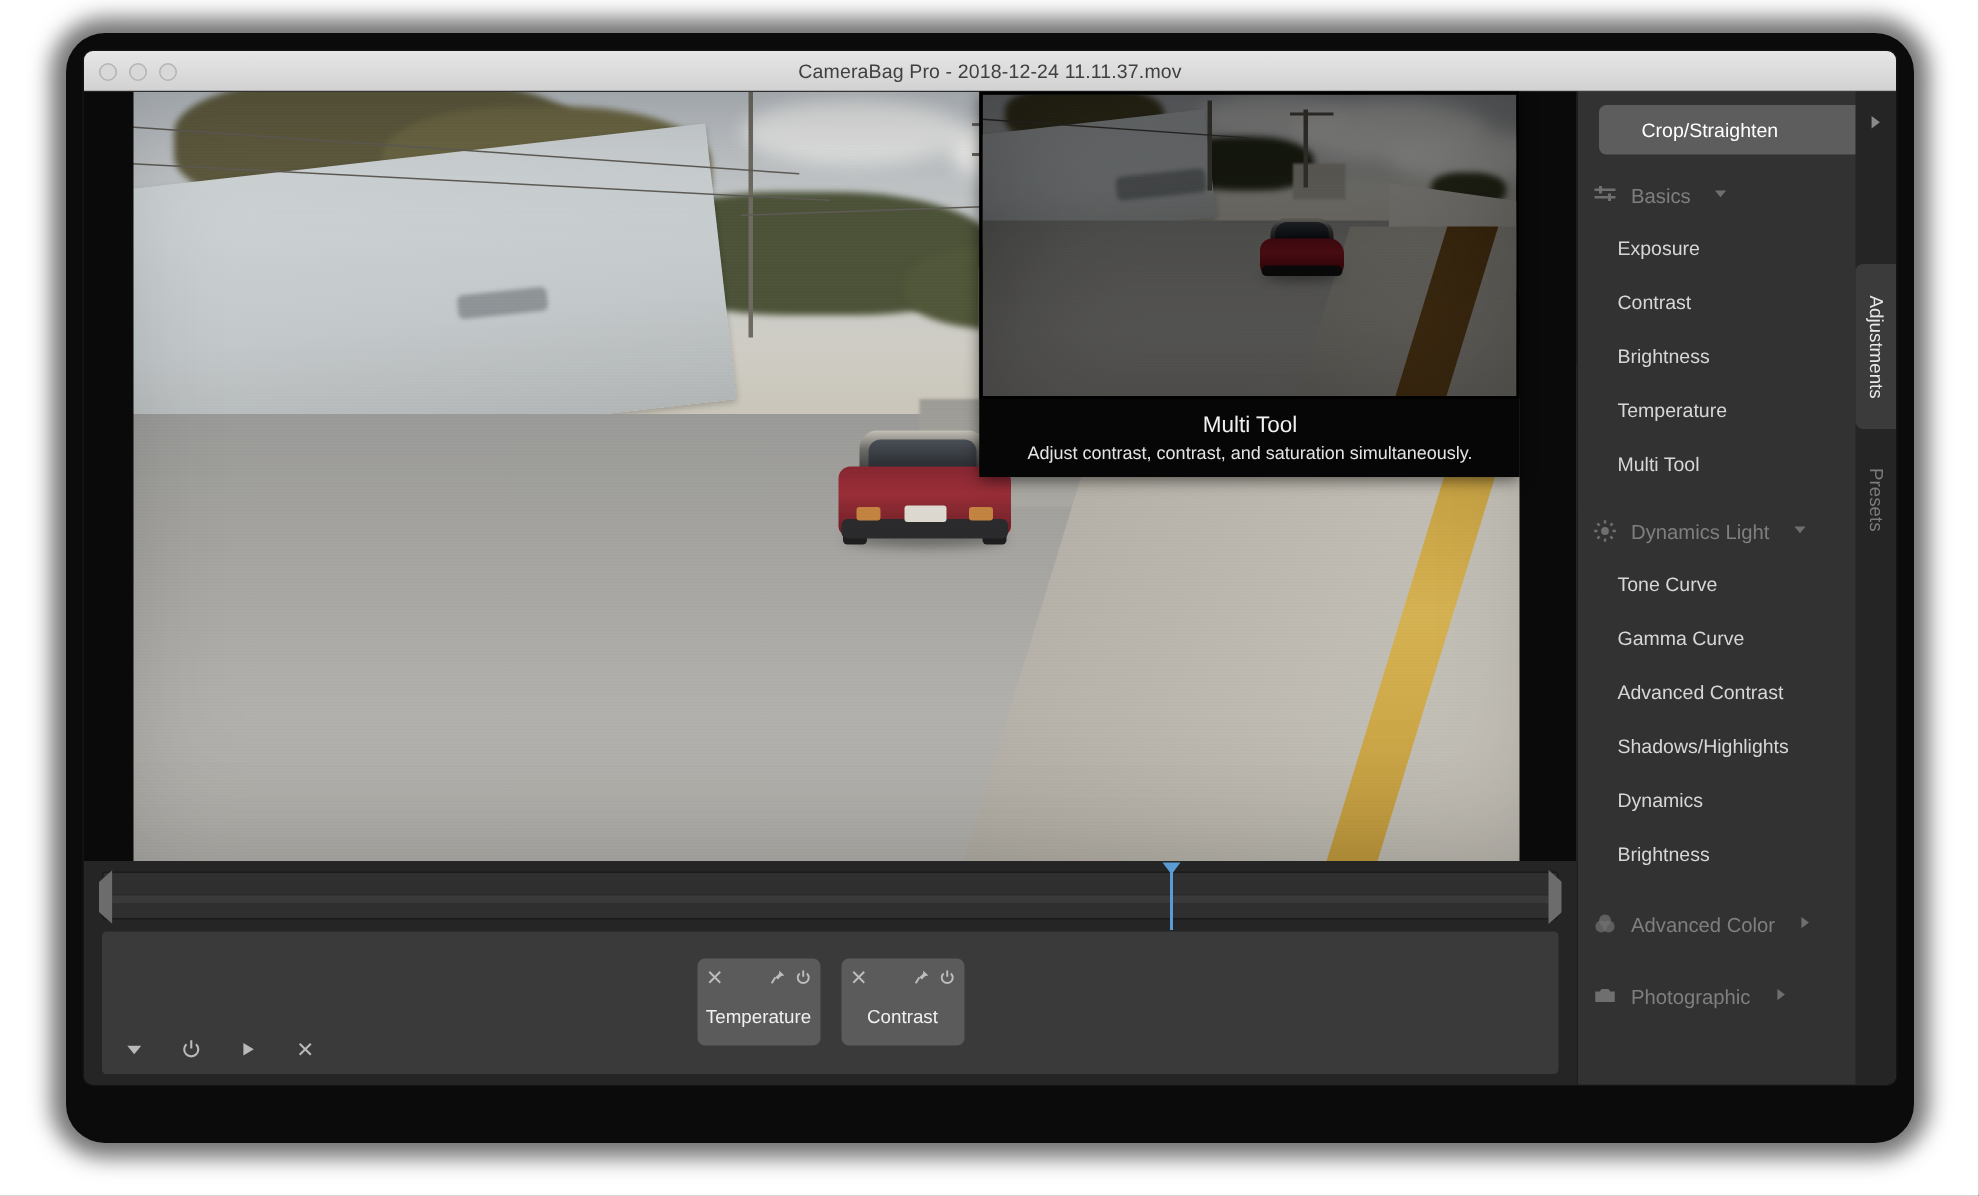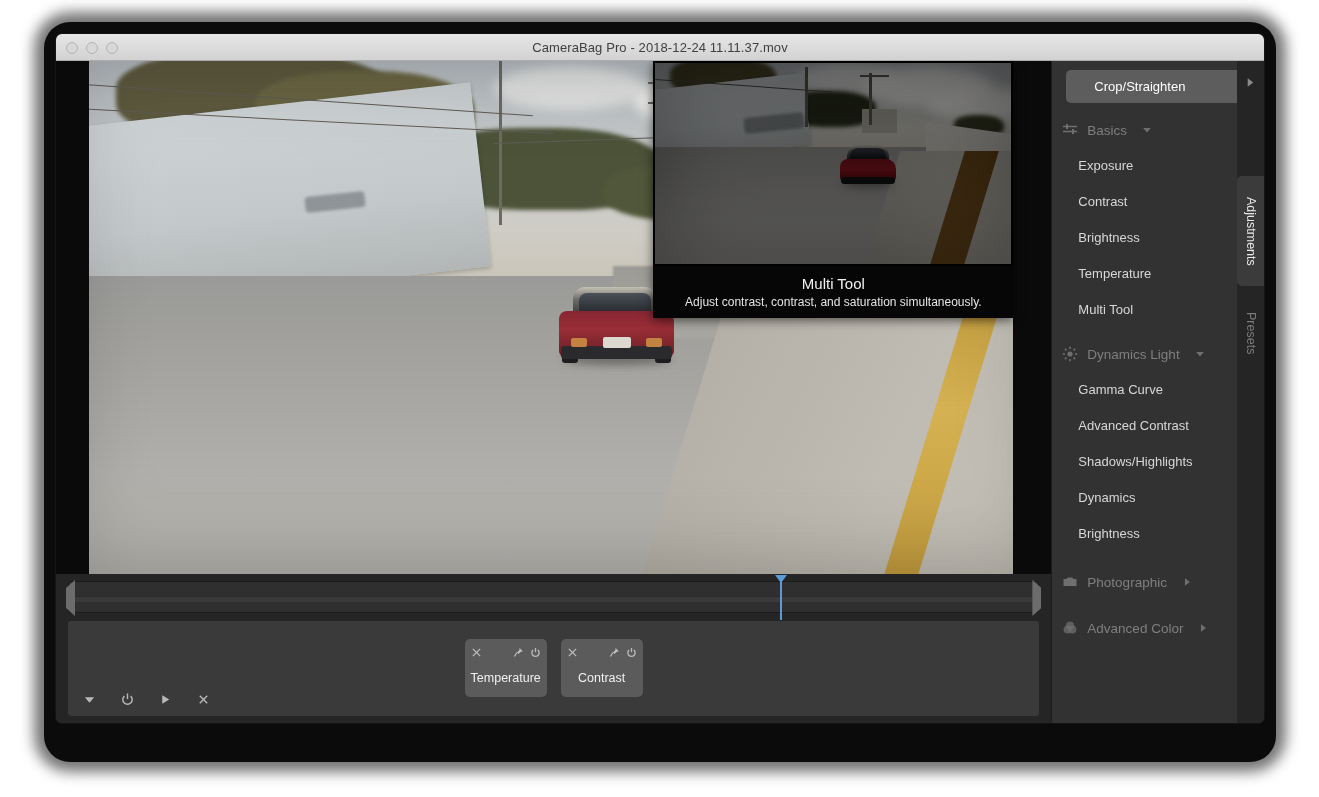--- a/index.html
+++ b/index.html
@@ -633,66 +633,69 @@
           </span>
           <span class="gtitle">Dynamics Light</span>
           <span class="gchev">
             <svg width="10" height="10" viewBox="0 0 12 12">
                 <path class="gi" d="M1.5 3.5 L10.5 3.5 L6 9 Z"></path>
               </svg>
           </span>
         </div>
         <div class="group-items">
           <div class="sb-item">
+              <span>Tone Curve</span>
+            </div>
+          <div class="sb-item">
               <span>Gamma Curve</span>
             </div>
           <div class="sb-item">
               <span>Advanced Contrast</span>
             </div>
           <div class="sb-item">
               <span>Shadows/Highlights</span>
             </div>
           <div class="sb-item">
               <span>Dynamics</span>
             </div>
           <div class="sb-item">
               <span>Brightness</span>
             </div>
-        </div>
-
-        <div class="group-header" style="margin-top:14px;">
-          <span class="gicon">
-            <svg width="16" height="16" viewBox="0 0 16 16">
-              <path class="gi" d="M1.5 5 h3 l1.2-1.6 h4.6 L11.5 5 h3 v7 h-13 z"></path>
-            </svg>
-          </span>
-          <span class="gtitle">Photographic</span>
-          <span class="gchev">
-            <svg width="10" height="10" viewBox="0 0 12 12">
-                <path class="gi" d="M3.5 1.5 L3.5 10.5 L9.5 6 Z"></path>
-              </svg>
-          </span>
         </div>
 
         <div class="group-header" style="margin-top:12px;">
           <span class="gicon">
             <svg width="16" height="16" viewBox="0 0 16 16">
               <circle class="gi" cx="5.6" cy="9.6" r="4" opacity="0.75"></circle>
               <circle class="gi" cx="10.4" cy="9.6" r="4" opacity="0.75"></circle>
               <circle class="gi" cx="8" cy="5.6" r="4" opacity="0.75"></circle>
             </svg>
           </span>
           <span class="gtitle">Advanced Color</span>
           <span class="gchev">
             <svg width="10" height="10" viewBox="0 0 12 12">
                 <path class="gi" d="M3.5 1.5 L3.5 10.5 L9.5 6 Z"></path>
               </svg>
           </span>
         </div>
 
+        <div class="group-header" style="margin-top:14px;">
+          <span class="gicon">
+            <svg width="16" height="16" viewBox="0 0 16 16">
+              <path class="gi" d="M1.5 5 h3 l1.2-1.6 h4.6 L11.5 5 h3 v7 h-13 z"></path>
+            </svg>
+          </span>
+          <span class="gtitle">Photographic</span>
+          <span class="gchev">
+            <svg width="10" height="10" viewBox="0 0 12 12">
+                <path class="gi" d="M3.5 1.5 L3.5 10.5 L9.5 6 Z"></path>
+              </svg>
+          </span>
+        </div>
+
         <div id="sidebar-scroll"></div>
       </div>
 
       <div id="tabstrip">
         <div id="tabs-outer">
           <div id="tab-col">
             <span id="collapse-arrow">
               <svg width="13" height="13" viewBox="0 0 14 14">
                   <path d="M4 2.5 L10 7 L4 11.5 Z" fill="#8a8a8a"></path>
                 </svg>

